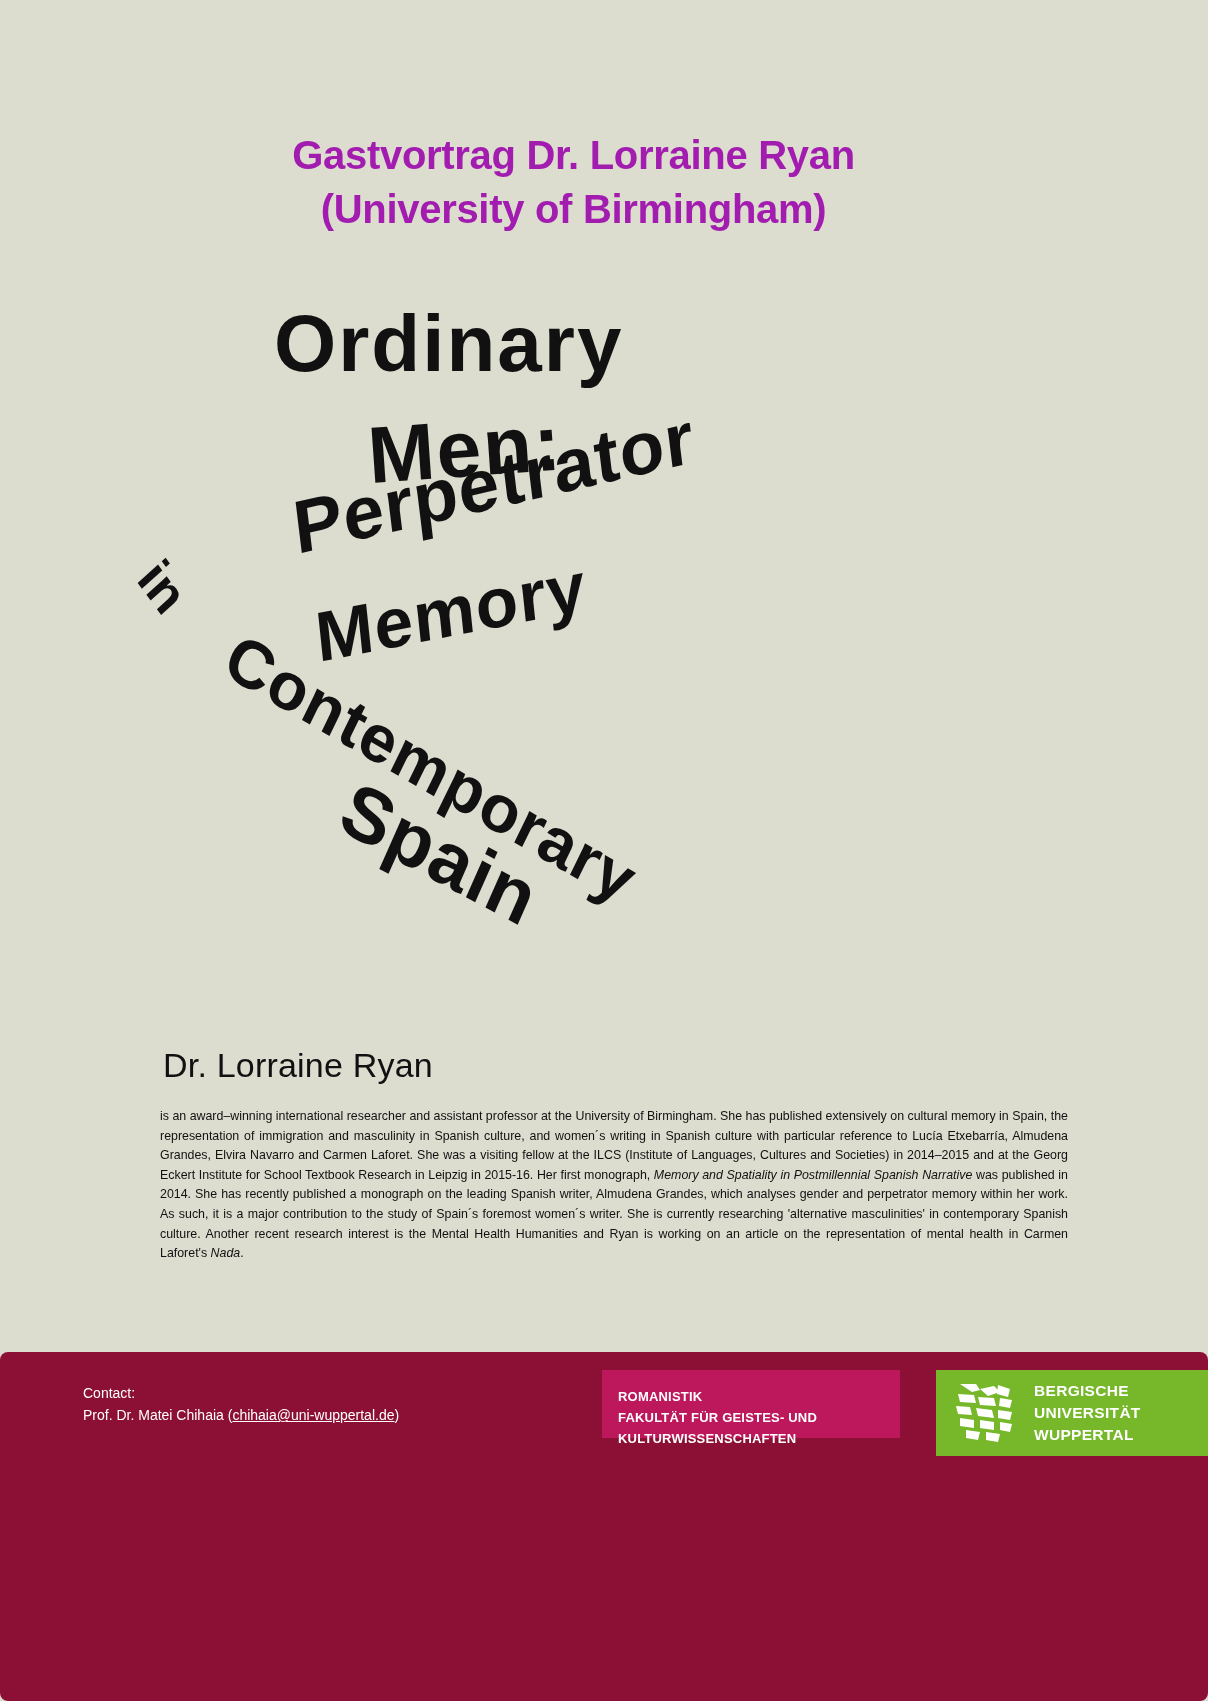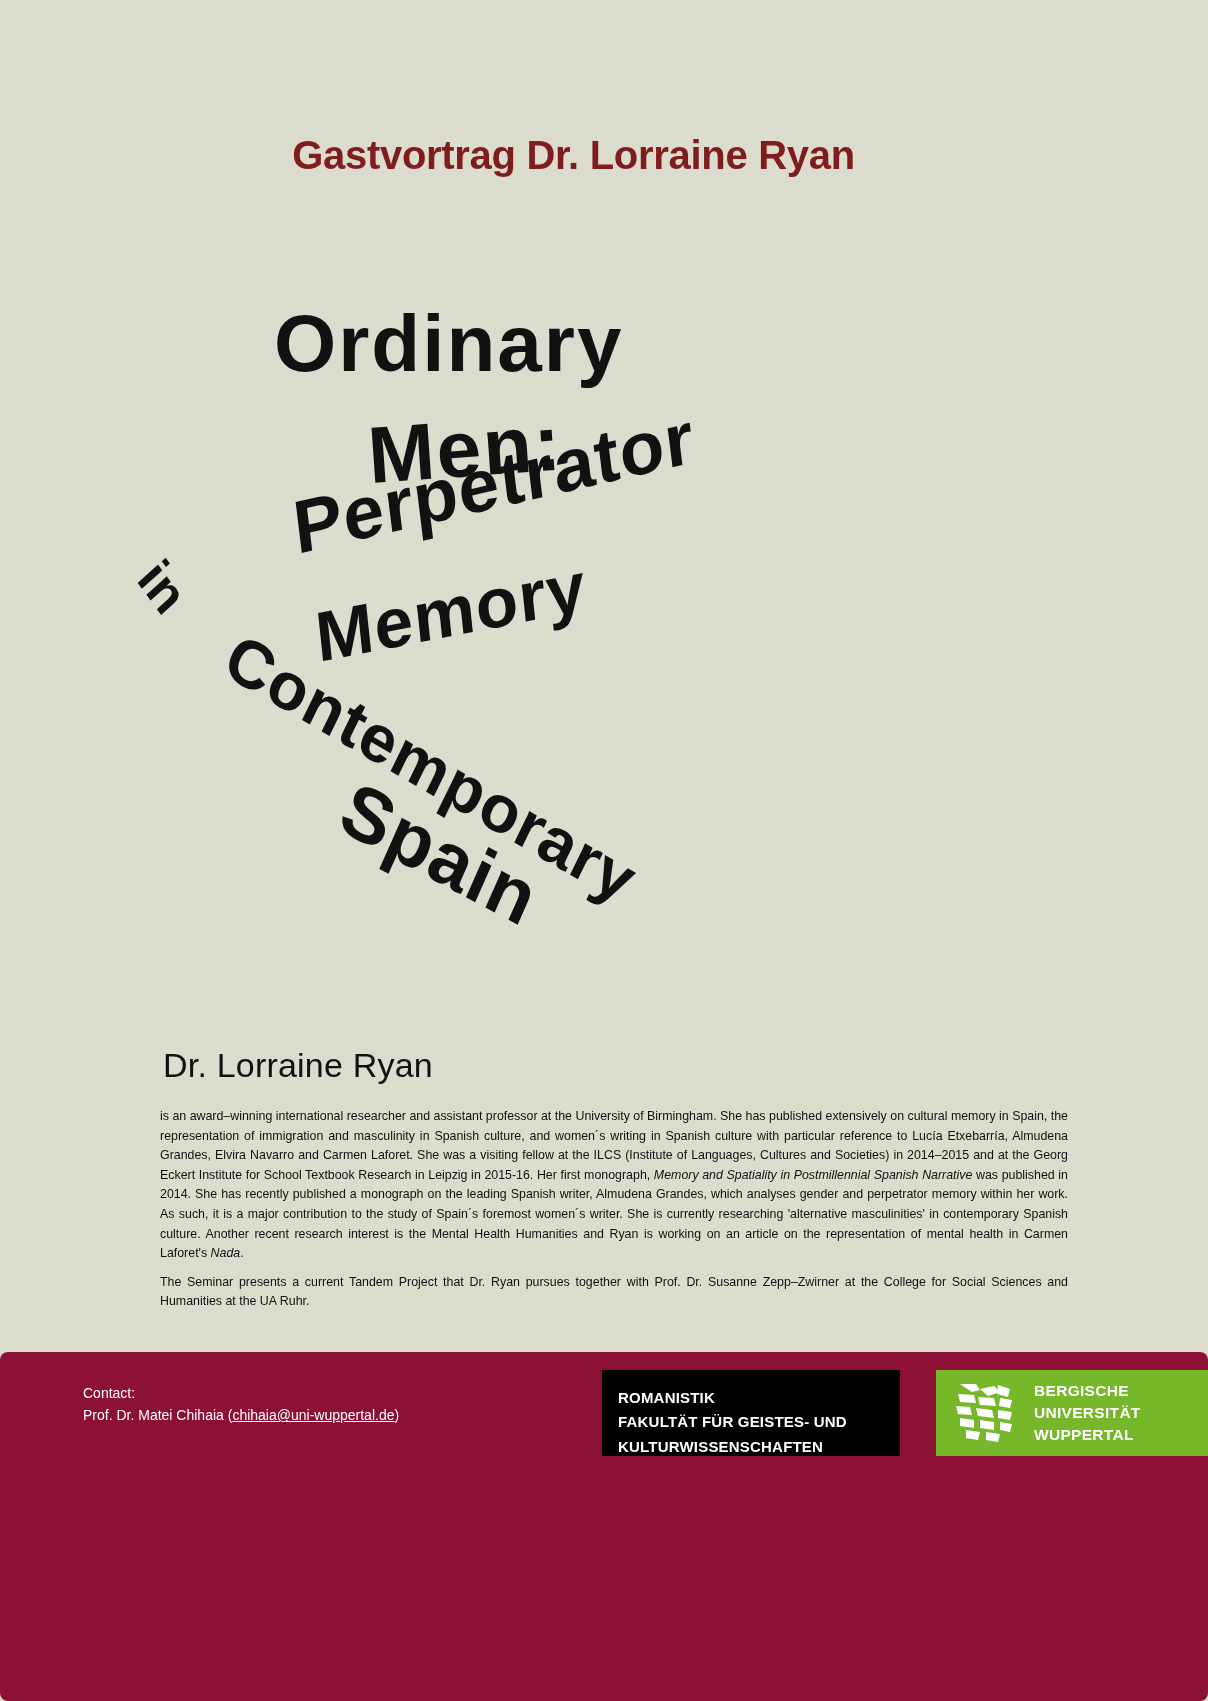--- a/index.html
+++ b/index.html
@@ -22,21 +22,21 @@
     background: #dcdccf;
   }
 
   
   .header {
     position: absolute;
     top: 128px;
     left: 0;
     width: 1147px;
     text-align: center;
-    color: #7f1d1d;
+    color: #a21caf;
     font-weight: bold;
     font-size: 40px;
     line-height: 1.35;
     letter-spacing: -0.3px;
   }
 
   
   .title-block {
     position: absolute;
     top: 290px;
@@ -156,24 +156,24 @@
   .contact a {
     color: #ffffff;
     text-decoration: underline;
   }
 
   .dept-box {
     position: absolute;
     left: 602px;
     top: 18px;
     width: 298px;
-    height: 86px;
-    background: #000000;
-    color: #ffffff;
-    font-size: 15px;
+    height: 68px;
+    background: #be185d;
+    color: #ffffff;
+    font-size: 13px;
     font-weight: bold;
     line-height: 1.62;
     padding: 16px 0 0 16px;
     box-sizing: border-box;
     letter-spacing: 0.2px;
   }
 
   .logo-box {
     position: absolute;
     left: 936px;
@@ -199,38 +199,38 @@
     letter-spacing: 0.3px;
   }
 </style>
 </head>
 <body>
 
 <div class="poster">
 
   <div class="header">
     <div>Gastvortrag Dr. Lorraine Ryan</div>
+    <div>(University of Birmingham)</div>
   </div>
 
   <div class="title-block">
     <div class="tword w-ordinary">Ordinary</div>
     <div class="tword w-men">Men:</div>
     <div class="tword w-perpetrator">Perpetrator</div>
     <div class="tword w-memory">Memory</div>
     <div class="tword w-in">in</div>
     <div class="tword w-contemporary">Contemporary</div>
     <div class="tword w-spain">Spain</div>
   </div>
 
 
   <div class="speaker-name">Dr. Lorraine Ryan</div>
 
   <div class="bio">
     <p><span>is an award–winning international researcher and assistant professor at the University of Birmingham. She has published extensively on cultural memory in Spain, the representation of immigration and masculinity in Spanish culture, and women´s writing in Spanish culture with particular reference to Lucía Etxebarría, Almudena Grandes, Elvira Navarro and Carmen Laforet. She was a visiting fellow at the ILCS (Institute of Languages, Cultures and Societies) in 2014–2015 and at the Georg Eckert Institute for School Textbook Research in Leipzig in 2015-16. Her first monograph, </span><i>Memory and Spatiality in Postmillennial Spanish Narrative</i><span> was published in 2014. She has recently published a monograph on the leading Spanish writer, Almudena Grandes, which analyses gender and perpetrator memory within her work. As such, it is a major contribution to the study of Spain´s foremost women´s writer. She is currently researching 'alternative masculinities' in contemporary Spanish culture. Another recent research interest is the Mental Health Humanities and Ryan is working on an article on the representation of mental health in Carmen Laforet's </span><i>Nada</i><span>.</span></p>
-    <p>The Seminar presents a current Tandem Project that Dr. Ryan pursues together with Prof. Dr. Susanne Zepp–Zwirner at the College for Social Sciences and Humanities at the UA Ruhr.</p>
   </div>
 
   <div class="footer">
 
     <div class="contact">
       <div>Contact:</div>
       <div><span>Prof. Dr. Matei Chihaia (</span><a href="#">chihaia@uni-wuppertal.de</a><span>)</span></div>
     </div>
 
     <div class="dept-box">

